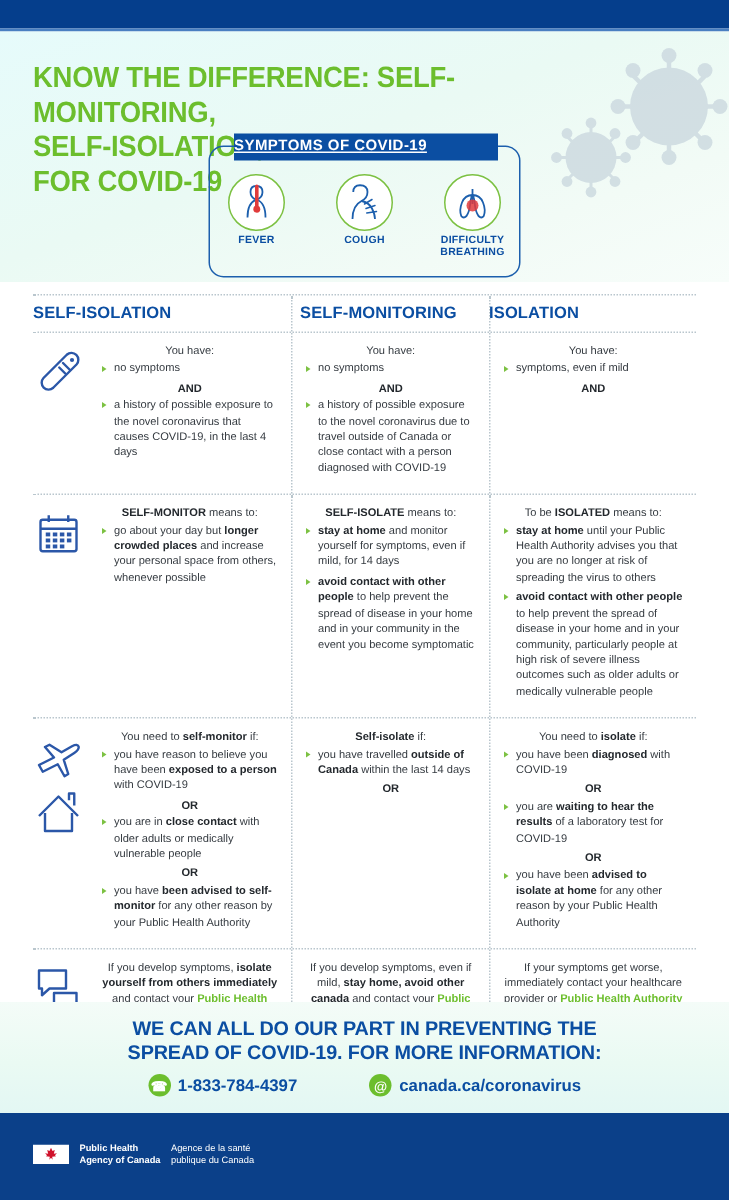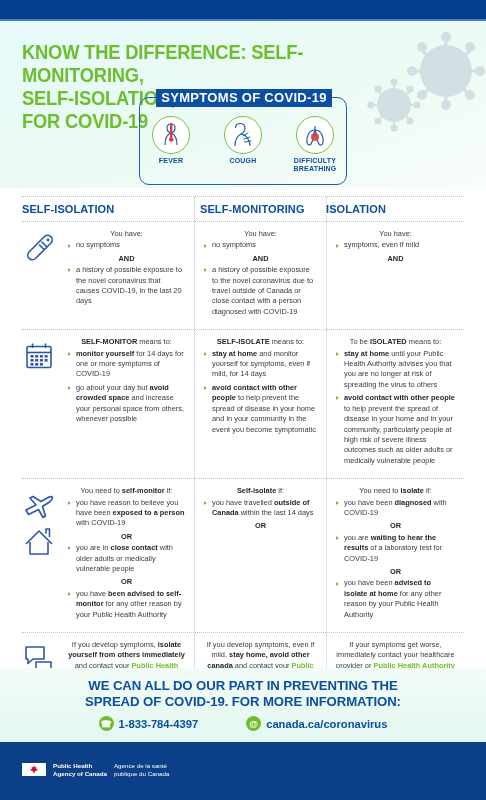--- a/index.html
+++ b/index.html
@@ -58,26 +58,27 @@
     border: 1.6px solid #1c5fad;
     border-radius: 10px;
     background: transparent;
   }
   .symptoms-title {
     position: absolute;
     left: 16px; top: -9px;
     width: 176px; height: 18px;
     background: #0b4ea2;
     color: #ffffff;
-    font-size: 13px;
+    font-size: 10px;
     font-weight: 700;
     letter-spacing: .3px;
-    text-align: center;
+    text-align: left;
     line-height: 18px;
     text-transform: uppercase;
+    text-decoration: underline;
   }
   .symp-row {
     position: absolute; left: 0; top: 18px;
     width: 100%;
     display: flex;
     justify-content: center;
     gap: 16px;
   }
   .symp {
     width: 56px;
@@ -385,21 +386,21 @@
             <circle cx="26" cy="9" r="1.4" fill="#2b57a8"></circle>
           </svg>
         </div>
         <div class="txt-col body">
           <p class="lead">You have:</p>
           <ul>
             <li>no symptoms</li>
           </ul>
           <p class="or">AND</p>
           <ul>
-            <li>a history of possible exposure to the novel coronavirus that causes COVID-19, in the last 20 days</li>
+            <li>a history of possible exposure to the novel coronavirus that causes COVID-19, in the last 4 days</li>
           </ul>
         </div>
       </div>
 
       <div class="cell c2 body">
         <p class="lead">You have:</p>
         <ul>
           <li>no symptoms</li>
         </ul>
         <p class="or">AND</p>
@@ -442,22 +443,21 @@
                 <rect x="22.6" y="20" width="3" height="2.6"></rect>
               <rect x="8.5" y="24" width="3" height="2.6"></rect>
                 <rect x="13.2" y="24" width="3" height="2.6"></rect>
               <rect x="17.9" y="24" width="3" height="2.6"></rect>
             </g>
           </svg>
         </div>
         <div class="txt-col body">
           <p class="lead"><b>SELF-MONITOR</b><span> means to:</span></p>
           <ul>
-            <li><b>monitor yourself</b> for 14 days for one or more symptoms of COVID-19</li>
-            <li>go about your day but <b>avoid crowded space</b> and increase your personal space from others, whenever possible</li>
+            <li>go about your day but <b>longer crowded places</b> and increase your personal space from others, whenever possible</li>
           </ul>
         </div>
       </div>
 
       <div class="cell c2 body">
         <p class="lead"><b>SELF-ISOLATE</b><span> means to:</span></p>
         <ul>
           <li><b>stay at home</b> and monitor yourself for symptoms, even if mild, for 14 days</li>
           <li><b>avoid contact with other people</b> to help prevent the spread of disease in your home and in your community in the event you become symptomatic</li>
         </ul>

